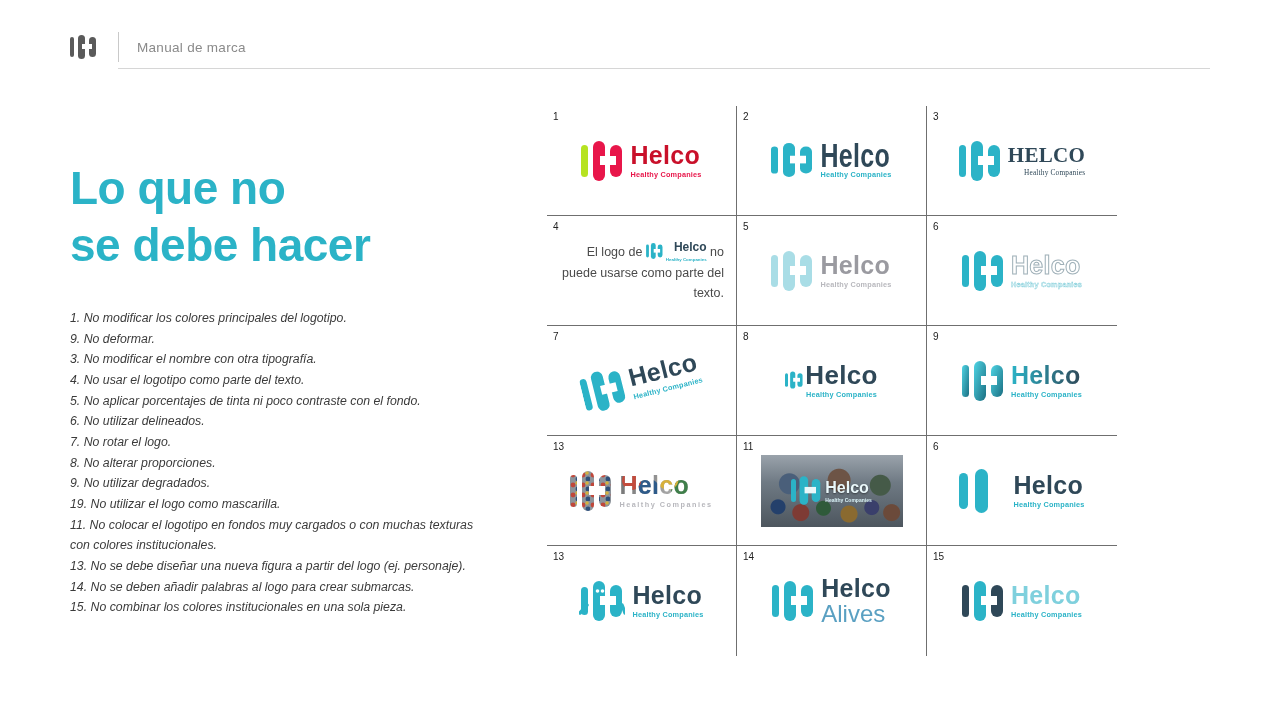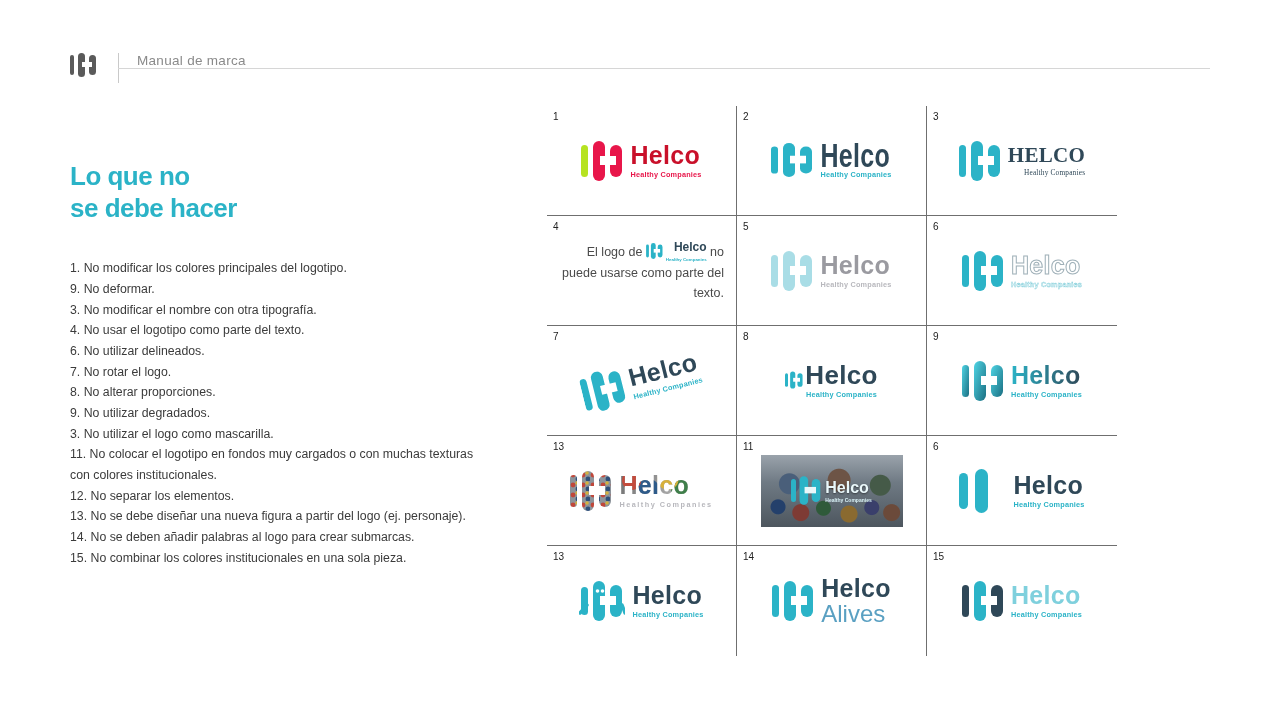--- a/index.html
+++ b/index.html
@@ -12,25 +12,26 @@
     height: 720px;
     font-family: "Liberation Sans", sans-serif;
     color: #333;
     overflow: hidden;
     position: relative;
   }
 
   
   .header {
     position: absolute;
-    top: 53px;
+    top: 31px;
     left: 70px;
     right: 70px;
     height: 32px;
     display: flex;
+    align-items: center;
   }
   .header-mark {
     width: 26px;
     height: 24px;
     display: block;
     margin-right: 22px;
   }
   .header-divider {
     width: 1px;
     background: #c9c9c9;
@@ -52,36 +53,37 @@
   }
 
   
   .left {
     position: absolute;
     left: 70px;
     top: 160px;
     width: 420px;
   }
   .headline {
-    font-size: 26px;
+    font-size: 46px;
     line-height: 1.24;
     font-weight: bold;
     color: #2bb3c7;
     letter-spacing: -0.5px;
     margin: 0 0 34px 0;
   }
   .rules {
     margin: 0;
     padding: 0;
     list-style: none;
   }
   .rules li {
     font-size: 12.3px;
     line-height: 1.68;
     color: #3b3b3b;
+    font-style: italic;
   }
 
   
   .grid {
     position: absolute;
     left: 547px;
     top: 106px;
     width: 570px;
     height: 550px;
     display: grid;
@@ -279,27 +281,27 @@
 <div class="left">
   <h1 class="headline">
     <span>Lo que no</span><br>
     <span>se debe hacer</span>
   </h1>
   <ul class="rules">
     <li>1. No modificar los colores principales del logotipo.</li>
     <li>9. No deformar.</li>
     <li>3. No modificar el nombre con otra tipografía.</li>
     <li>4. No usar el logotipo como parte del texto.</li>
+    <li>5. No aplicar porcentajes de tinta ni poco contraste con el fondo.</li>
     <li>6. No utilizar delineados.</li>
     <li>7. No rotar el logo.</li>
     <li>8. No alterar proporciones.</li>
     <li>9. No utilizar degradados.</li>
-    <li>3. No utilizar el logo como mascarilla.</li>
+    <li>19. No utilizar el logo como mascarilla.</li>
     <li>11. No colocar el logotipo en fondos muy cargados o  con muchas texturas con colores institucionales.</li>
-    <li>12. No separar los elementos.</li>
     <li>13. No se debe diseñar una nueva figura a partir del logo  (ej. personaje).</li>
     <li>14. No se deben añadir palabras al logo para crear submarcas.</li>
     <li>15. No combinar los colores institucionales en una sola pieza.</li>
   </ul>
 </div>
 
 <div class="grid">
 
   <div class="cell">
     <span class="cell-num">1</span>

